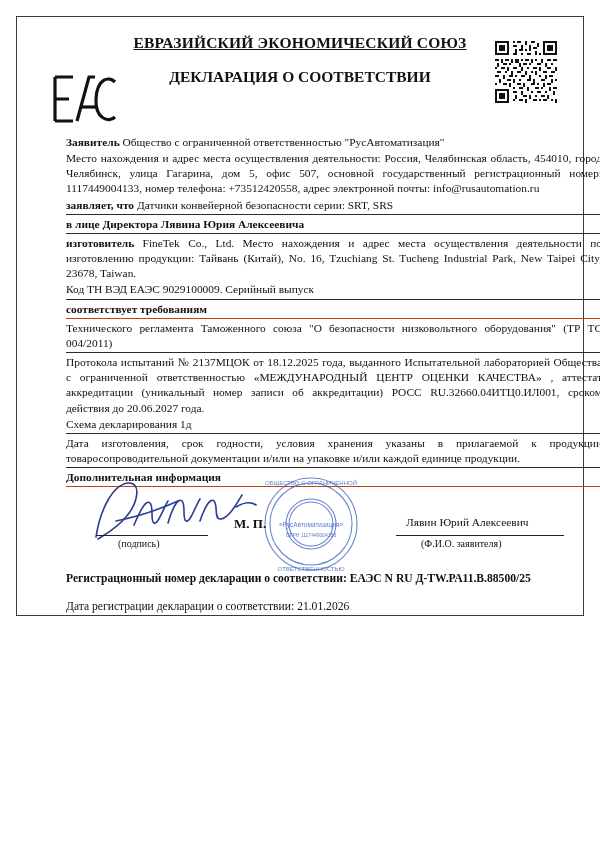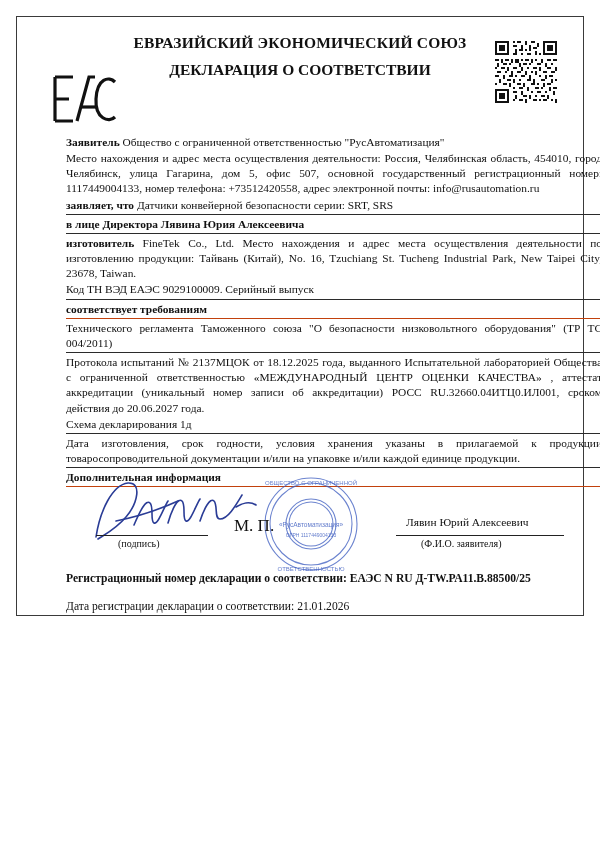--- a/index.html
+++ b/index.html
@@ -50,27 +50,28 @@
     height: 52px;
   }
 
   .title {
     text-align: center;
     font-weight: bold;
     font-size: 15.5px;
     letter-spacing: 0.2px;
     line-height: 1.25;
     margin: 16px 70px 4px 70px;
+    text-decoration: underline;
   }
   .title2 {
     text-align: center;
     font-weight: bold;
     font-size: 15.5px;
     line-height: 1.25;
-    margin: 8px 70px 0 70px;
+    margin: 15px 70px 0 70px;
   }
 
   .body {
     position: absolute;
     left: 49px;
     top: 118px;
     width: 536px;
     font-size: 11.4px;
     line-height: 1.33;
   }
@@ -96,22 +97,22 @@
   
   .sigblock {
     position: relative;
     height: 64px;
     margin-top: 6px;
   }
   .mp {
     position: absolute;
     left: 168px;
     top: 22px;
-    font-size: 17px;
-    font-weight: normal;
+    font-size: 13px;
+    font-weight: bold;
   }
   .fio {
     position: absolute;
     left: 340px;
     top: 22px;
     font-size: 11.4px;
   }
   .sig-label {
     position: absolute;
     left: 52px;

